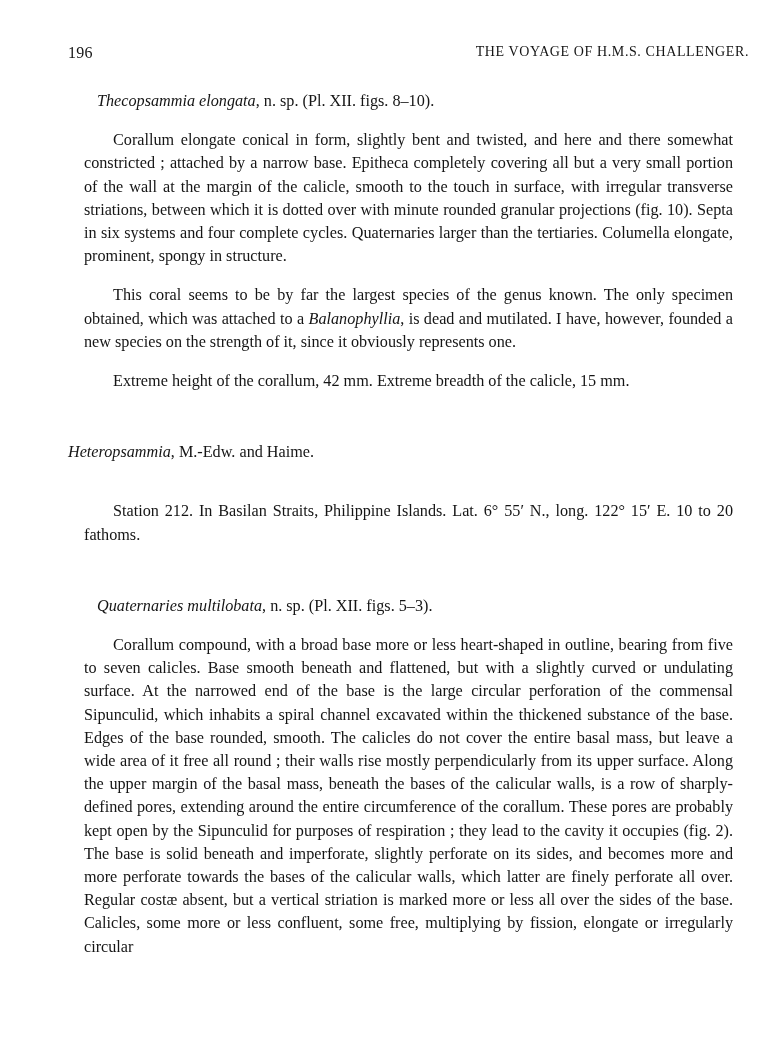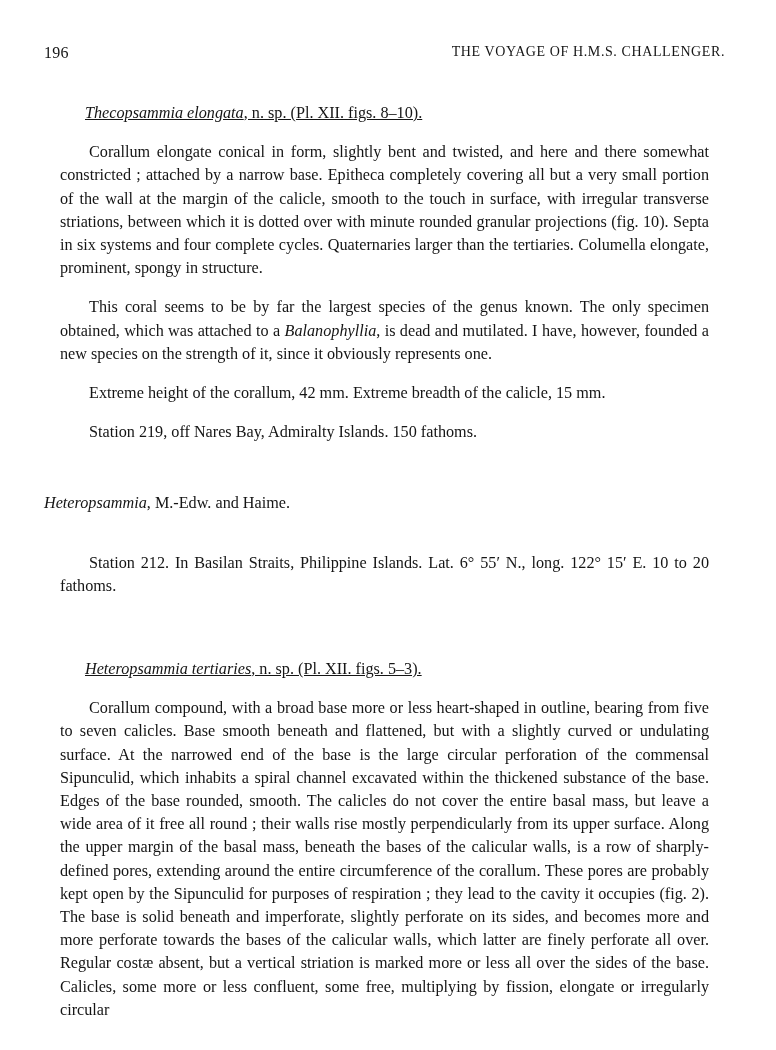--- a/index.html
+++ b/index.html
@@ -1,35 +1,35 @@
 <!DOCTYPE html>
 <html><head>
   <meta charset="utf-8">
   <style>
     html, body { margin: 0; padding: 0; background: #ffffff; }
     body {
       width: 776px; height: 1050px; position: relative; overflow: hidden;
       font-family: "Liberation Serif", "DejaVu Serif", serif;
       color: #151515;
     }
-    .page { position: absolute; left: 44px; top: 44px; width: 681px; }
+    .page { position: absolute; left: 68px; top: 44px; width: 681px; }
     .running-head {
       position: relative; height: 22px; font-size: 15px;
       letter-spacing: 0.3px;
     }
     .page-number { position: absolute; left: 0; top: 0; font-size: 16px; }
     .running-title {
       position: absolute; left: 0; right: 0; top: 0; text-align: right;
       font-size: 14px; letter-spacing: 0.6px; padding-left: 10px;
     }
     .block { font-size: 16.2px; line-height: 23.2px; }
     p { margin: 16px; text-align: justify; }
     p.indent { text-indent: 29px; }
     .last { text-align-last: left; }
-    .heading { margin: 12px; padding-left: 29px; text-decoration: underline; }
+    .heading { margin: 0; padding-left: 29px; }
     .center { text-align: left; margin: 0; }
     i { font-style: italic; }
     .gap-s { height: 24px; }
     .gap-m { height: 32px; }
     .gap-l { height: 20px; }
   </style>
 </head>
 <body>
 
 <div class="page">
@@ -39,35 +39,34 @@
     <span class="running-title">THE VOYAGE OF H.M.S. CHALLENGER.</span>
   </div>
 
   <div class="gap-s"></div>
 
   <div class="block">
     <p class="heading"><i>Thecopsammia elongata</i><span>, n. sp. (Pl. XII. figs. 8–10).</span></p>
     <p class="indent">Corallum elongate conical in form, slightly bent and twisted, and here and there somewhat constricted ; attached by a narrow base. Epitheca completely covering all but a very small portion of the wall at the margin of the calicle, smooth to the touch in surface, with irregular transverse striations, between which it is dotted over with minute rounded granular projections (fig. 10). Septa in six systems and four complete cycles. Quaternaries larger than the tertiaries. Columella elongate, prominent, spongy in structure.</p>
     <p class="indent"><span>This coral seems to be by far the largest species of the genus known. The only specimen obtained, which was attached to a </span><i>Balanophyllia</i><span>, is dead and mutilated. I have, however, founded a new species on the strength of it, since it obviously represents one.</span></p>
     <p class="indent">Extreme height of the corallum, 42 mm. Extreme breadth of the calicle, 15 mm.</p>
-    <p class="indent">Station 219, off Nares Bay, Admiralty Islands. 150 fathoms.</p>
   </div>
 
   <div class="gap-m"></div>
 
   <div class="block">
     <p class="center"><i>Heteropsammia</i><span>, M.-Edw. and Haime.</span></p>
   </div>
 
   <div class="gap-l"></div>
 
   <div class="block">
     <p class="indent">Station 212. In Basilan Straits, Philippine Islands. Lat. 6° 55′ N., long. 122° 15′ E. 10 to 20 fathoms.</p>
   </div>
 
   <div class="gap-m"></div>
 
   <div class="block">
-    <p class="heading"><i>Heteropsammia tertiaries</i><span>, n. sp. (Pl. XII. figs. 5–3).</span></p>
+    <p class="heading"><i>Quaternaries multilobata</i><span>, n. sp. (Pl. XII. figs. 5–3).</span></p>
     <p class="indent last">Corallum compound, with a broad base more or less heart-shaped in outline, bearing from five to seven calicles. Base smooth beneath and flattened, but with a slightly curved or undulating surface. At the narrowed end of the base is the large circular perforation of the commensal Sipunculid, which inhabits a spiral channel excavated within the thickened substance of the base. Edges of the base rounded, smooth. The calicles do not cover the entire basal mass, but leave a wide area of it free all round ; their walls rise mostly perpendicularly from its upper surface. Along the upper margin of the basal mass, beneath the bases of the calicular walls, is a row of sharply-defined pores, extending around the entire circumference of the corallum. These pores are probably kept open by the Sipunculid for purposes of respiration ; they lead to the cavity it occupies (fig. 2). The base is solid beneath and imperforate, slightly perforate on its sides, and becomes more and more perforate towards the bases of the calicular walls, which latter are finely perforate all over. Regular costæ absent, but a vertical striation is marked more or less all over the sides of the base. Calicles, some more or less confluent, some free, multiplying by fission, elongate or irregularly circular</p>
   </div>
 
 </div>
 
 </body></html>

